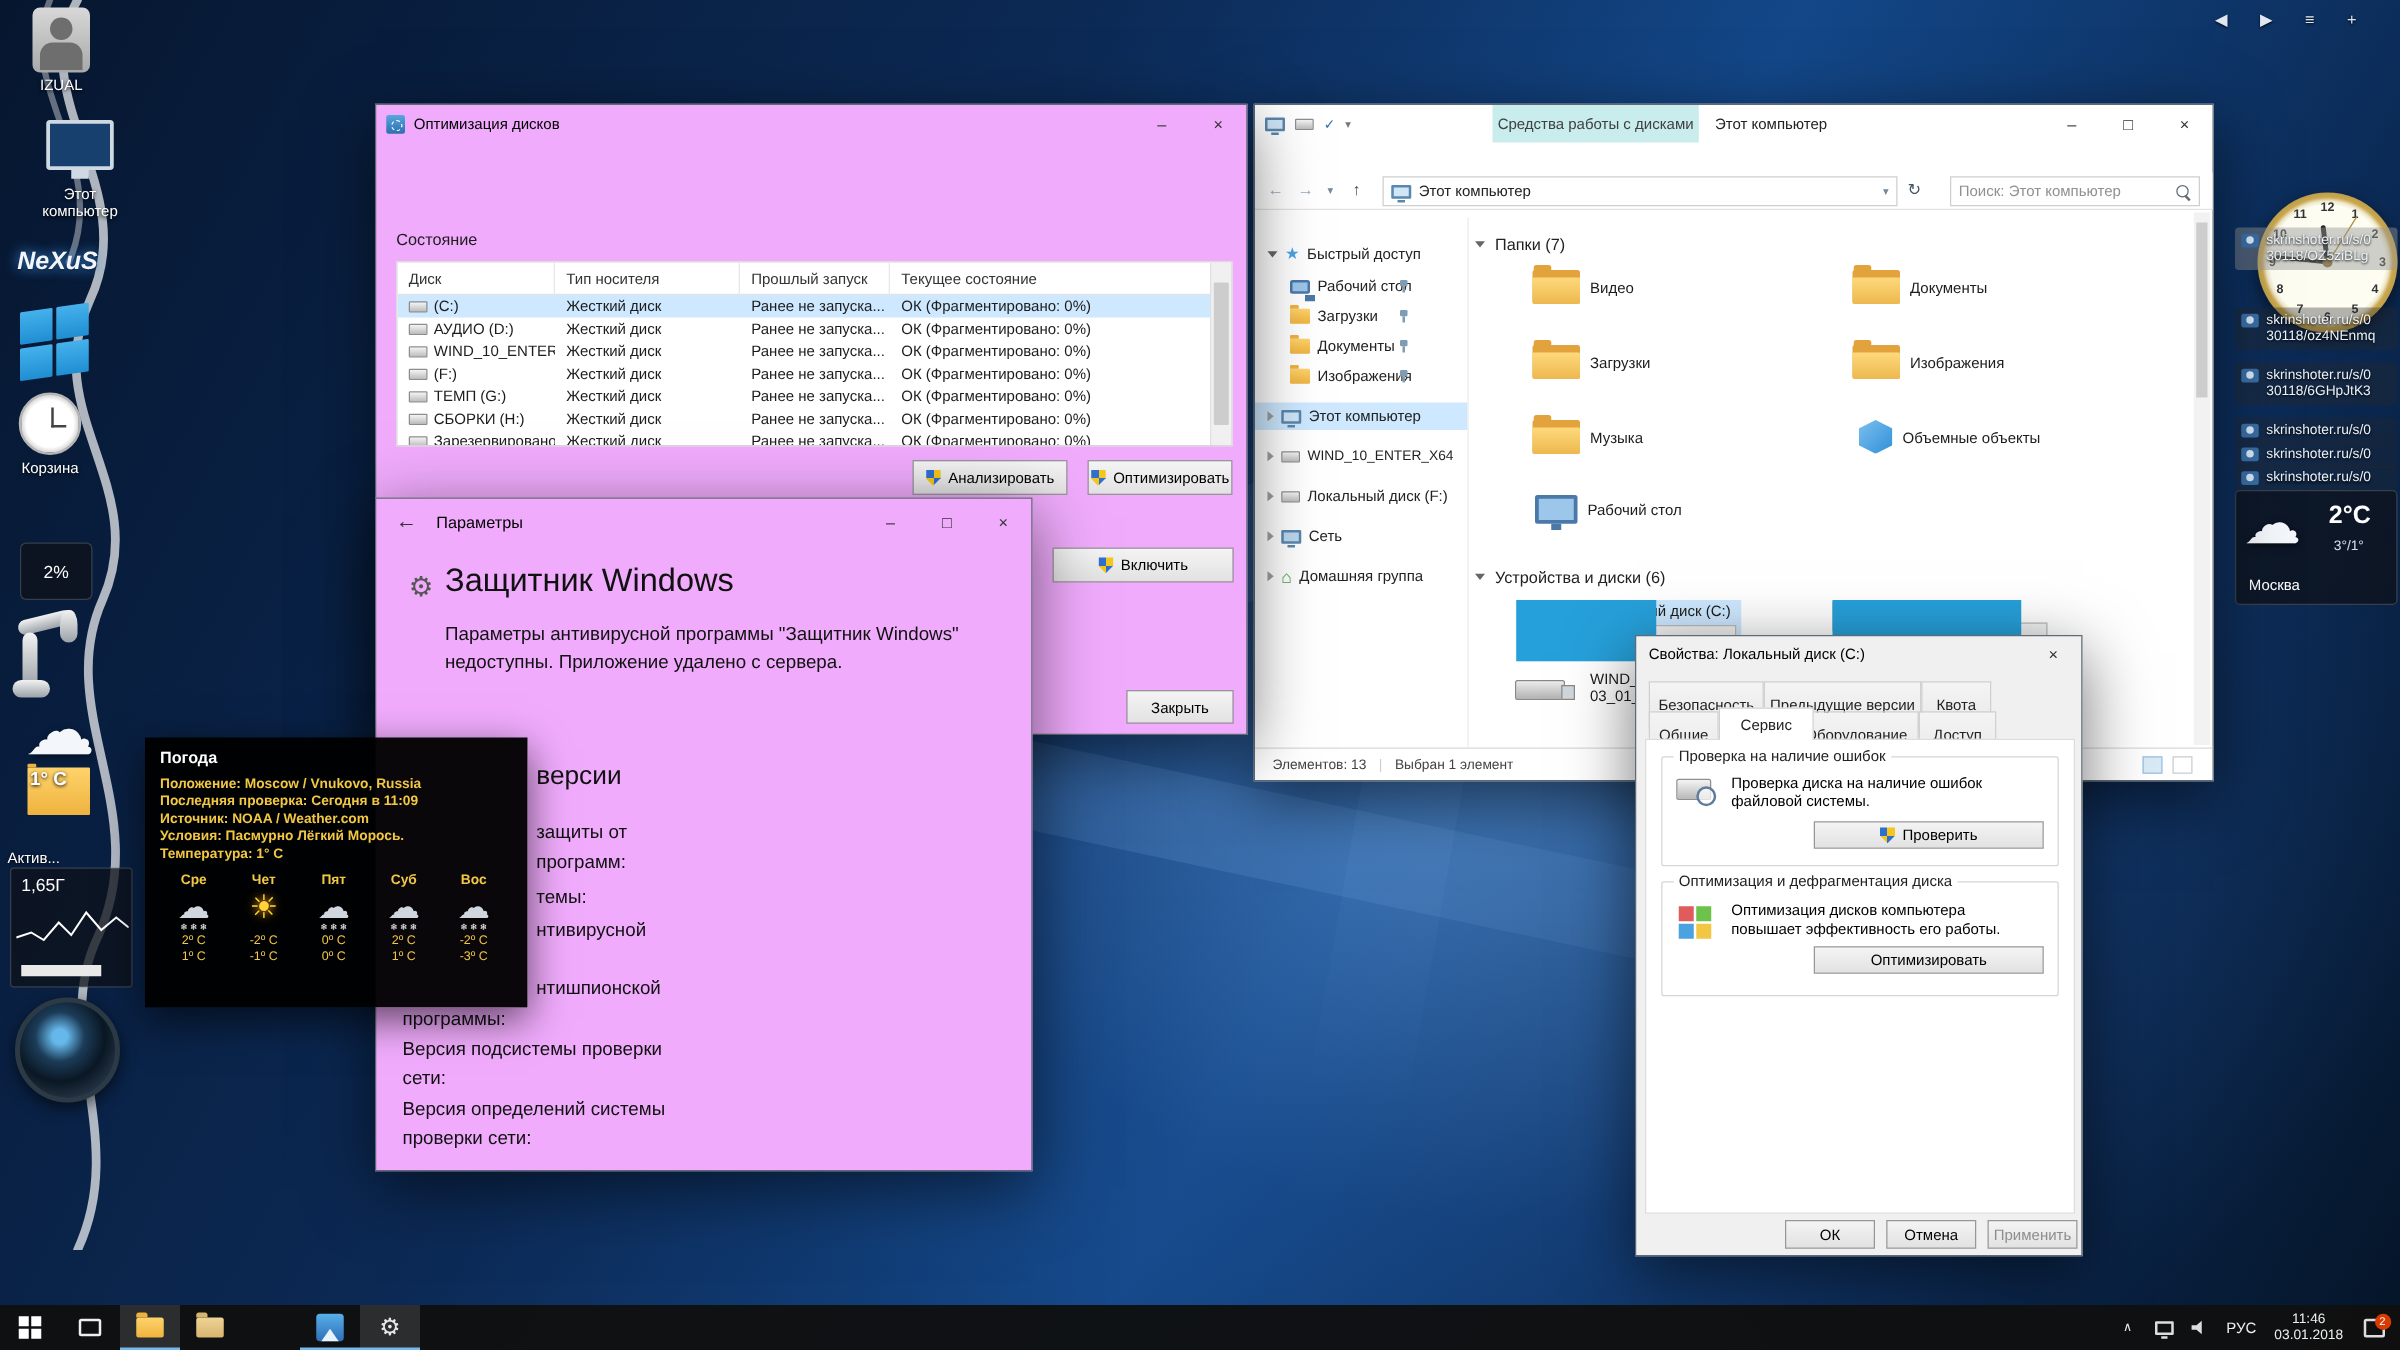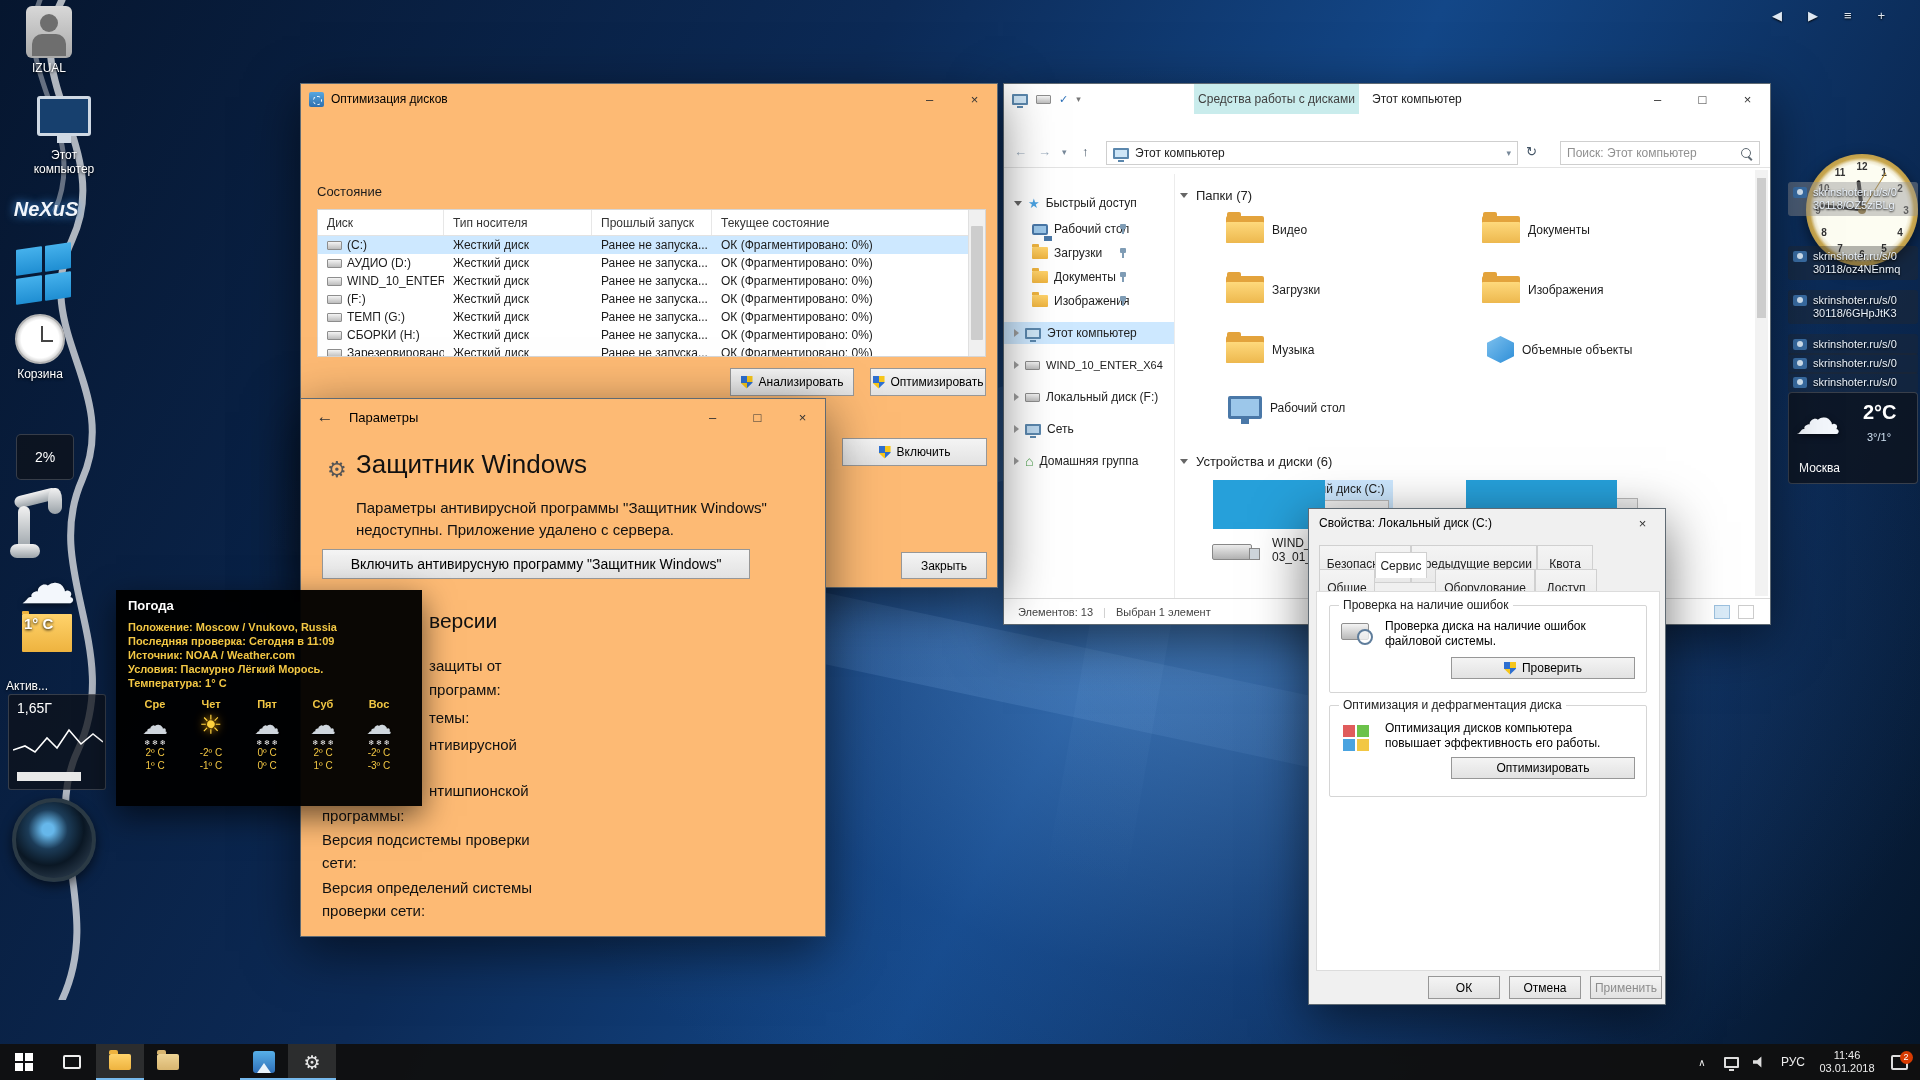--- a/index.html
+++ b/index.html
@@ -33,21 +33,21 @@
 .gadget{position:absolute;z-index:5}
 .mediaico{color:#dfe8f2;font-size:13px;text-shadow:0 1px 2px #000}
 .wclock{width:112px;height:112px;border-radius:50%;background:radial-gradient(#fdfdf2 58%,#efe8cd 62%,#caa84f 66%,#7c5f27 100%);box-shadow:0 5px 14px rgba(0,0,0,.55);position:relative}
 .wclock .num{position:absolute;font-size:10px;font-weight:bold;color:#333;transform:translate(-50%,-50%)}
 .hand{position:absolute;left:50%;top:50%;transform-origin:50% 100%;background:#222;border-radius:2px}
 .shot{position:absolute;left:0;display:flex;gap:6px;align-items:flex-start;padding:4px 5px;width:130px;border-radius:3px}
 .shot .txt{color:#eaf2fb;font-size:11px;line-height:13px;text-shadow:0 1px 2px #000}
 .scam{width:14px;height:11px;background:#3a6ea5;border-radius:2px;position:relative;flex:0 0 14px;margin-top:1px}
 .scam::after{content:"";position:absolute;left:4px;top:2px;width:6px;height:6px;border-radius:50%;background:#d7e8f7}
 
-.window{position:absolute;background:#fdba74;border:1px solid #5f6a73;box-shadow:0 14px 50px rgba(0,0,0,.55)}
+.window{position:absolute;background:#f0abfc;border:1px solid #5f6a73;box-shadow:0 14px 50px rgba(0,0,0,.55)}
 .tbar{position:absolute;left:0;top:0;right:0;display:flex;align-items:center}
 .wcs{position:absolute;top:0;right:0;display:flex;height:100%}
 .wcs span{width:45px;display:flex;align-items:center;justify-content:center;color:#333;font-size:13px}
 .btn{position:absolute;display:flex;align-items:center;justify-content:center;gap:6px;background:linear-gradient(#f4f4f4,#e2e2e2);border:1px solid #979797;font-size:12px;color:#000}
 .shield{width:12px;height:13px;flex:0 0 12px;clip-path:polygon(0 0,100% 0,100% 55%,50% 100%,0 55%);background:conic-gradient(#f6c61b 0 25%,#2e6fd0 0 50%,#f6c61b 0 75%,#2e6fd0 0 100%)}
 .tri-d{width:0;height:0;border-left:4px solid transparent;border-right:4px solid transparent;border-top:5px solid #666}
 .tri-r{width:0;height:0;border-top:4px solid transparent;border-bottom:4px solid transparent;border-left:5px solid #9d9d9d}
 
 #opt .tbar{height:30px;padding-left:8px;gap:7px;font-size:12px}
 .optico{width:15px;height:15px;background:linear-gradient(#58a7e0,#2d6fae);border-radius:2px;position:relative}
@@ -546,23 +546,20 @@
     <span>Параметры</span>
     <span class="wcs" style="height:36px">
       <span>–</span>
       <span>□</span>
       <span>×</span>
     </span>
   </div>
   <span class="gearglyph" style="position:absolute;left:26px;top:58px;font-size:22px">⚙</span>
   <div style="position:absolute;left:55px;top:50px;font-size:26px;font-weight:300;color:#111">Защитник Windows</div>
   <div style="position:absolute;left:55px;top:98px;width:450px;font-size:15px;line-height:22px;color:#111">Параметры антивирусной программы "Защитник Windows" недоступны. Приложение удалено с сервера.</div>
-  <button class="btn" style="left:21px;top:150px;width:428px;height:30px;font-size:14px">
-    <span>Включить антивирусную программу "Защитник Windows"</span>
-  </button>
   <div class="sfrag" style="left:128px;top:210px;font-size:21px;font-weight:400">версии</div>
   <div class="sfrag" style="left:128px;top:258px">защиты от</div>
   <div class="sfrag" style="left:128px;top:282px">программ:</div>
   <div class="sfrag" style="left:128px;top:310px">темы:</div>
   <div class="sfrag" style="left:128px;top:337px">нтивирусной</div>
   <div class="sfrag" style="left:128px;top:383px">нтишпионской</div>
   <div class="sfrag" style="left:21px;top:408px">программы:</div>
   <div class="sfrag" style="left:21px;top:432px">Версия подсистемы проверки</div>
   <div class="sfrag" style="left:21px;top:455px">сети:</div>
   <div class="sfrag" style="left:21px;top:480px">Версия определений системы</div>
@@ -613,21 +610,21 @@
   <div class="tbar">
     <span>Свойства: Локальный диск (C:)</span>
     <span class="wcs" style="height:28px">
       <span>×</span>
     </span>
   </div>
   <div class="ptab" style="left:10px;top:36px;width:92px">Безопасность</div>
   <div class="ptab" style="left:102px;top:36px;width:126px">Предыдущие версии</div>
   <div class="ptab" style="left:228px;top:36px;width:56px">Квота</div>
   <div class="ptab" style="left:10px;top:60px;width:56px">Общие</div>
-  <div class="ptab active" style="left:66px;top:43px;width:52px">Сервис</div>
+  <div class="ptab active" style="left:66px;top:57px;width:76px">Сервис</div>
   <div class="ptab" style="left:126px;top:60px;width:100px">Оборудование</div>
   <div class="ptab" style="left:226px;top:60px;width:62px">Доступ</div>
   <div class="ppage"></div>
 
   <div class="gbox2" style="left:20px;top:96px;width:318px;height:88px"></div>
   <div class="glabel" style="left:30px;top:89px">Проверка на наличие ошибок</div>
   <div class="gdrive" style="position:absolute;left:32px;top:114px"></div>
   <div style="position:absolute;left:76px;top:110px;width:210px;font-size:12px;line-height:15px">Проверка диска на наличие ошибок файловой системы.</div>
   <button class="btn" style="left:142px;top:148px;width:184px;height:22px">
     <span class="shield"></span>

